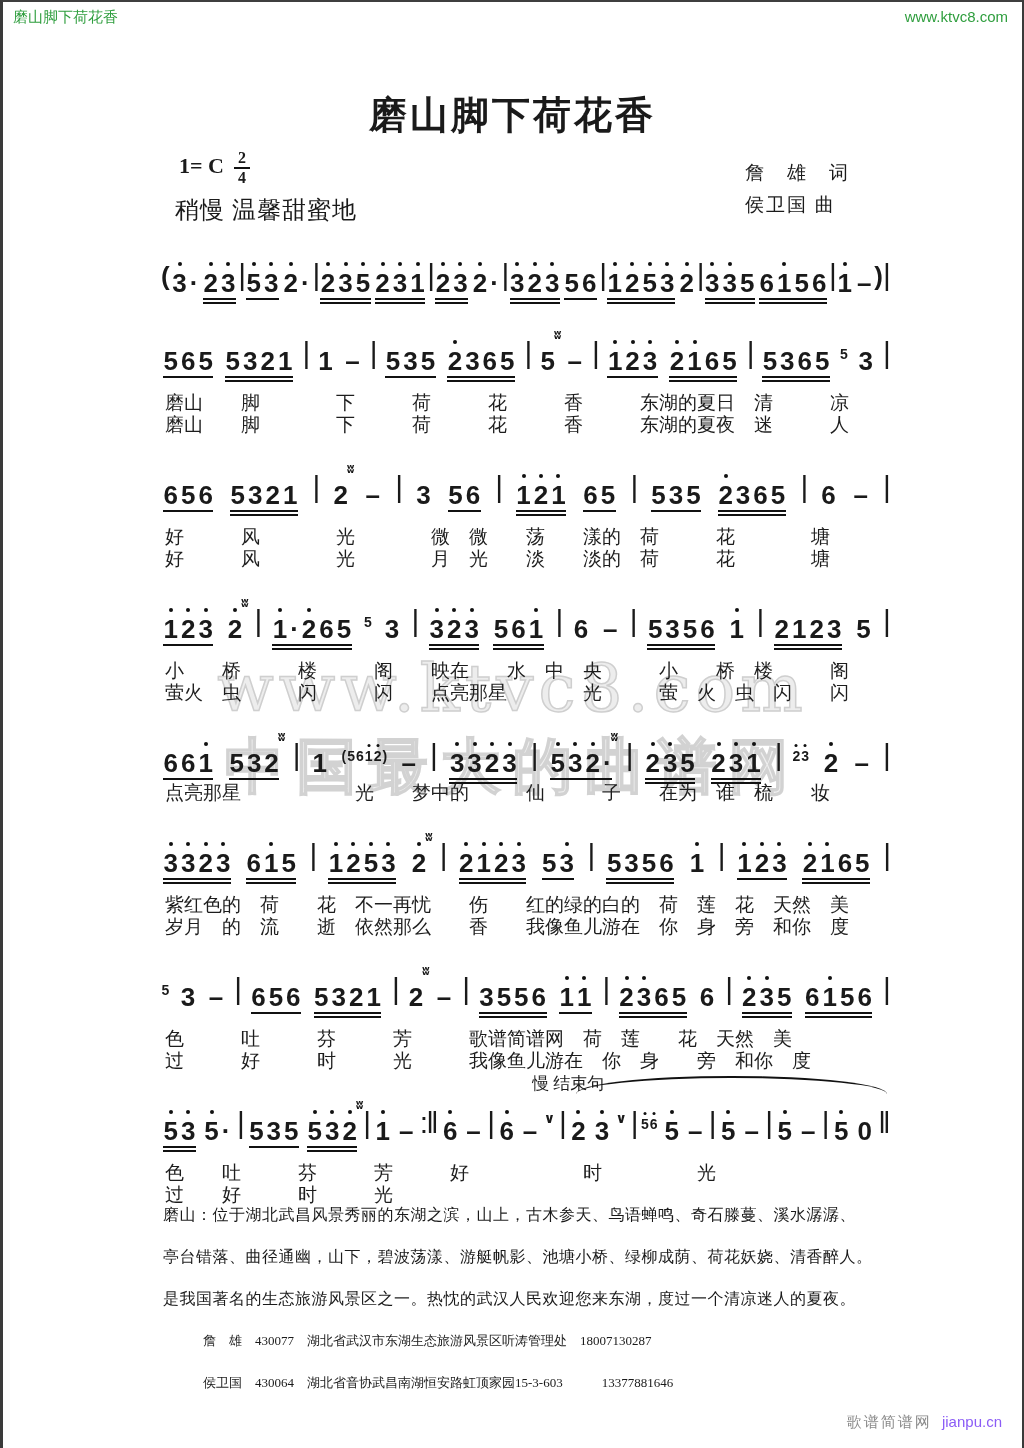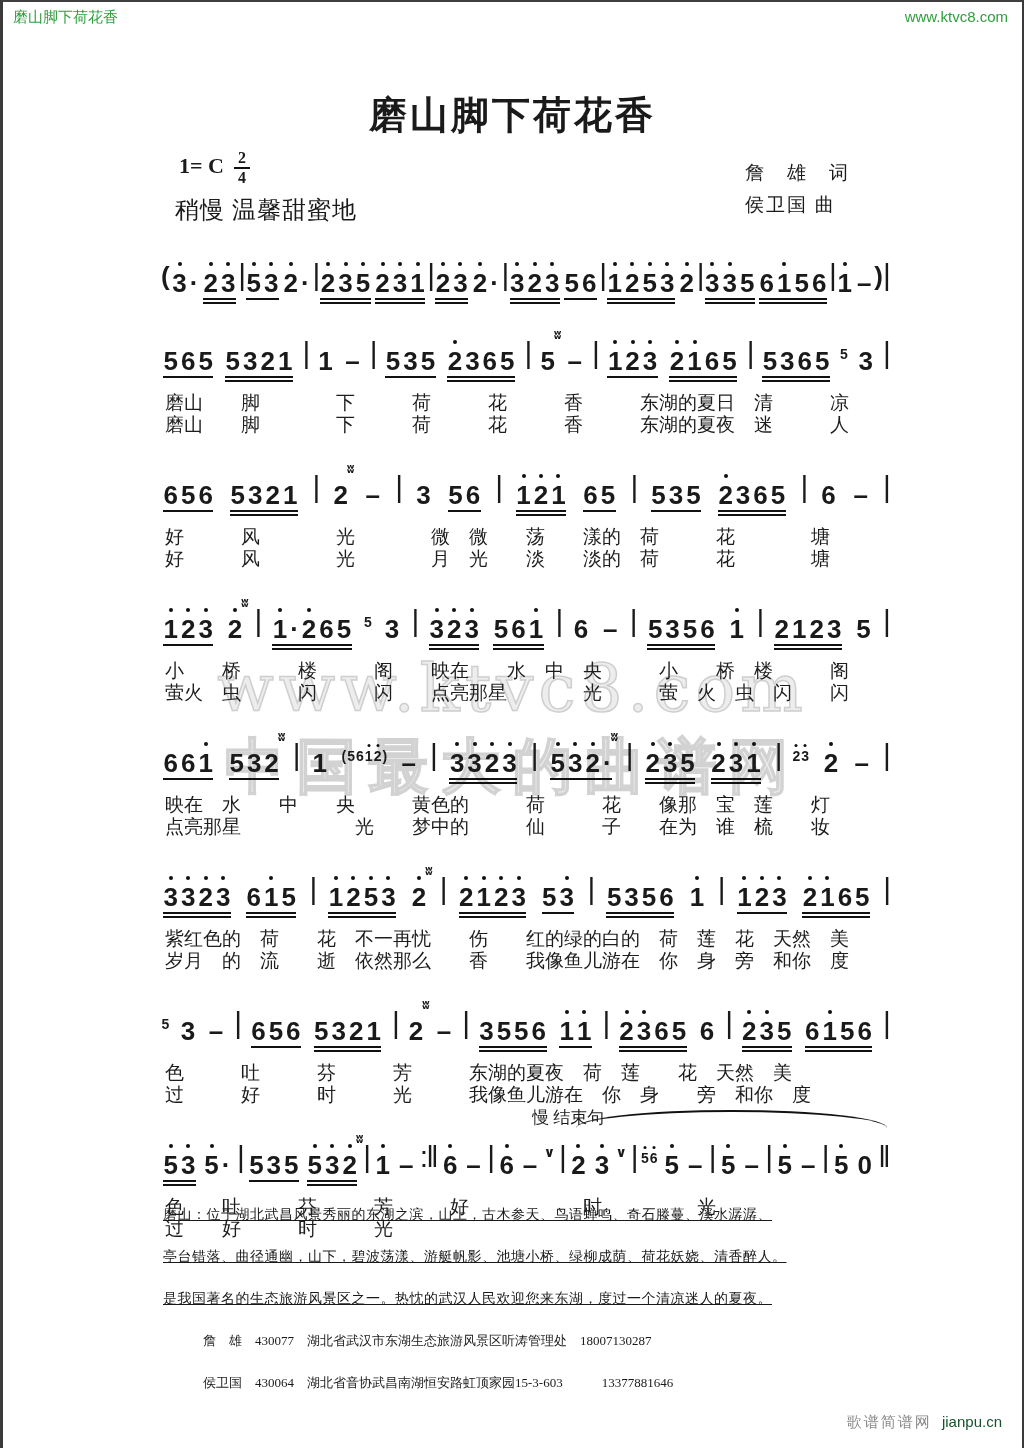--- a/index.html
+++ b/index.html
@@ -38,26 +38,26 @@
   .grace{transform:translateY(-16px);}
   .grace .nch{font-size:14px;margin:0 0.5px;}
   .grace .odot{top:-5px;width:3px;height:3px;}
   .grace .grp{padding:6px 0 3px;}
   .lyr{white-space:pre;font-size:19px;line-height:22px;color:#1d1d1d;margin-left:4px;}
   .lyr.first{margin-top:12px;}
   .marks{position:absolute;top:-24px;left:51%;display:flex;align-items:flex-start;gap:4px;font-size:17px;z-index:2;}
   .endarc{position:absolute;top:-20px;left:57%;right:2px;height:16px;border-top:2px solid #111;
           border-radius:50% 50% 0 0 / 100% 100% 0 0;}
   
-  .desc{position:absolute;left:160px;width:730px;font-size:14px;line-height:42px;letter-spacing:0.5px;text-decoration:underline;}
+  .desc{position:absolute;left:160px;width:730px;font-size:16px;line-height:42px;letter-spacing:0.5px;}
   .desc1{top:1192px;} .contacts{position:absolute;left:200px;width:660px;font-size:13px;line-height:42px;}
   .contacts{top:1318px;}
   .footer{position:absolute;right:20px;bottom:16px;font:15px "Liberation Sans",sans-serif;}
   .footer .gray{color:#8a8a8a;letter-spacing:2px;}
-  .footer .orange{color:#14532d;margin-left:6px;}
+  .footer .orange{color:#8b5cf6;margin-left:6px;}
 </style>
 </head>
 <body>
 
 <div class="page">
   <div class="site-left">磨山脚下荷花香</div>
   <div class="site-right">www.ktvc8.com</div>
 
   <div class="title">磨山脚下荷花香</div>
 
@@ -477,21 +477,20 @@
               <span class="nch">3<span class="odot"></span></span>
             </span></span>
           <span class="grp">
             <span class="nch">2<span class="odot"></span></span>
           </span>
           <span class="grp">
             <span class="nch">–</span>
           </span>
           <span class="bar">|</span>
         </div>
-        <div class="lyr first">映在　水　　中　　央　　　黄色的　　　荷　　　花　　像那　宝　莲　　灯</div>
         <div class="lyr">点亮那星　　　　　　光　　梦中的　　　仙　　　子　　在为　谁　梳　　妆</div>
       </div>
       <div class="sys">
         <div class="notline">
           <span class="grp">
             <span class="nch">3<span class="odot"></span></span>
             <span class="nch">3<span class="odot"></span></span>
             <span class="nch">2<span class="odot"></span></span>
             <span class="nch">3<span class="odot"></span></span>
             <span class="ul u1"></span>
@@ -634,21 +633,21 @@
           <span class="grp">
             <span class="nch">6</span>
             <span class="nch">1<span class="odot"></span></span>
             <span class="nch">5</span>
             <span class="nch">6</span>
             <span class="ul u1"></span>
             <span class="ul u2"></span>
           </span>
           <span class="bar">|</span>
         </div>
-        <div class="lyr first">色　　　吐　　　芬　　　芳　　　东湖的夏夜　荷　莲　　花　天然　美</div>
+        <div class="lyr first">色　　　吐　　　芬　　　芳　　　歌谱简谱网　荷　莲　　花　天然　美</div>
         <div class="lyr">过　　　好　　　时　　　光　　　我像鱼儿游在　你　身　　旁　和你　度</div>
       </div>
       <div class="sys">
         <div class="marks">
           <span>慢</span>
           <span>结束句</span>
         </div>
         <div class="endarc"></div>
         <div class="notline">
           <span class="grp">

